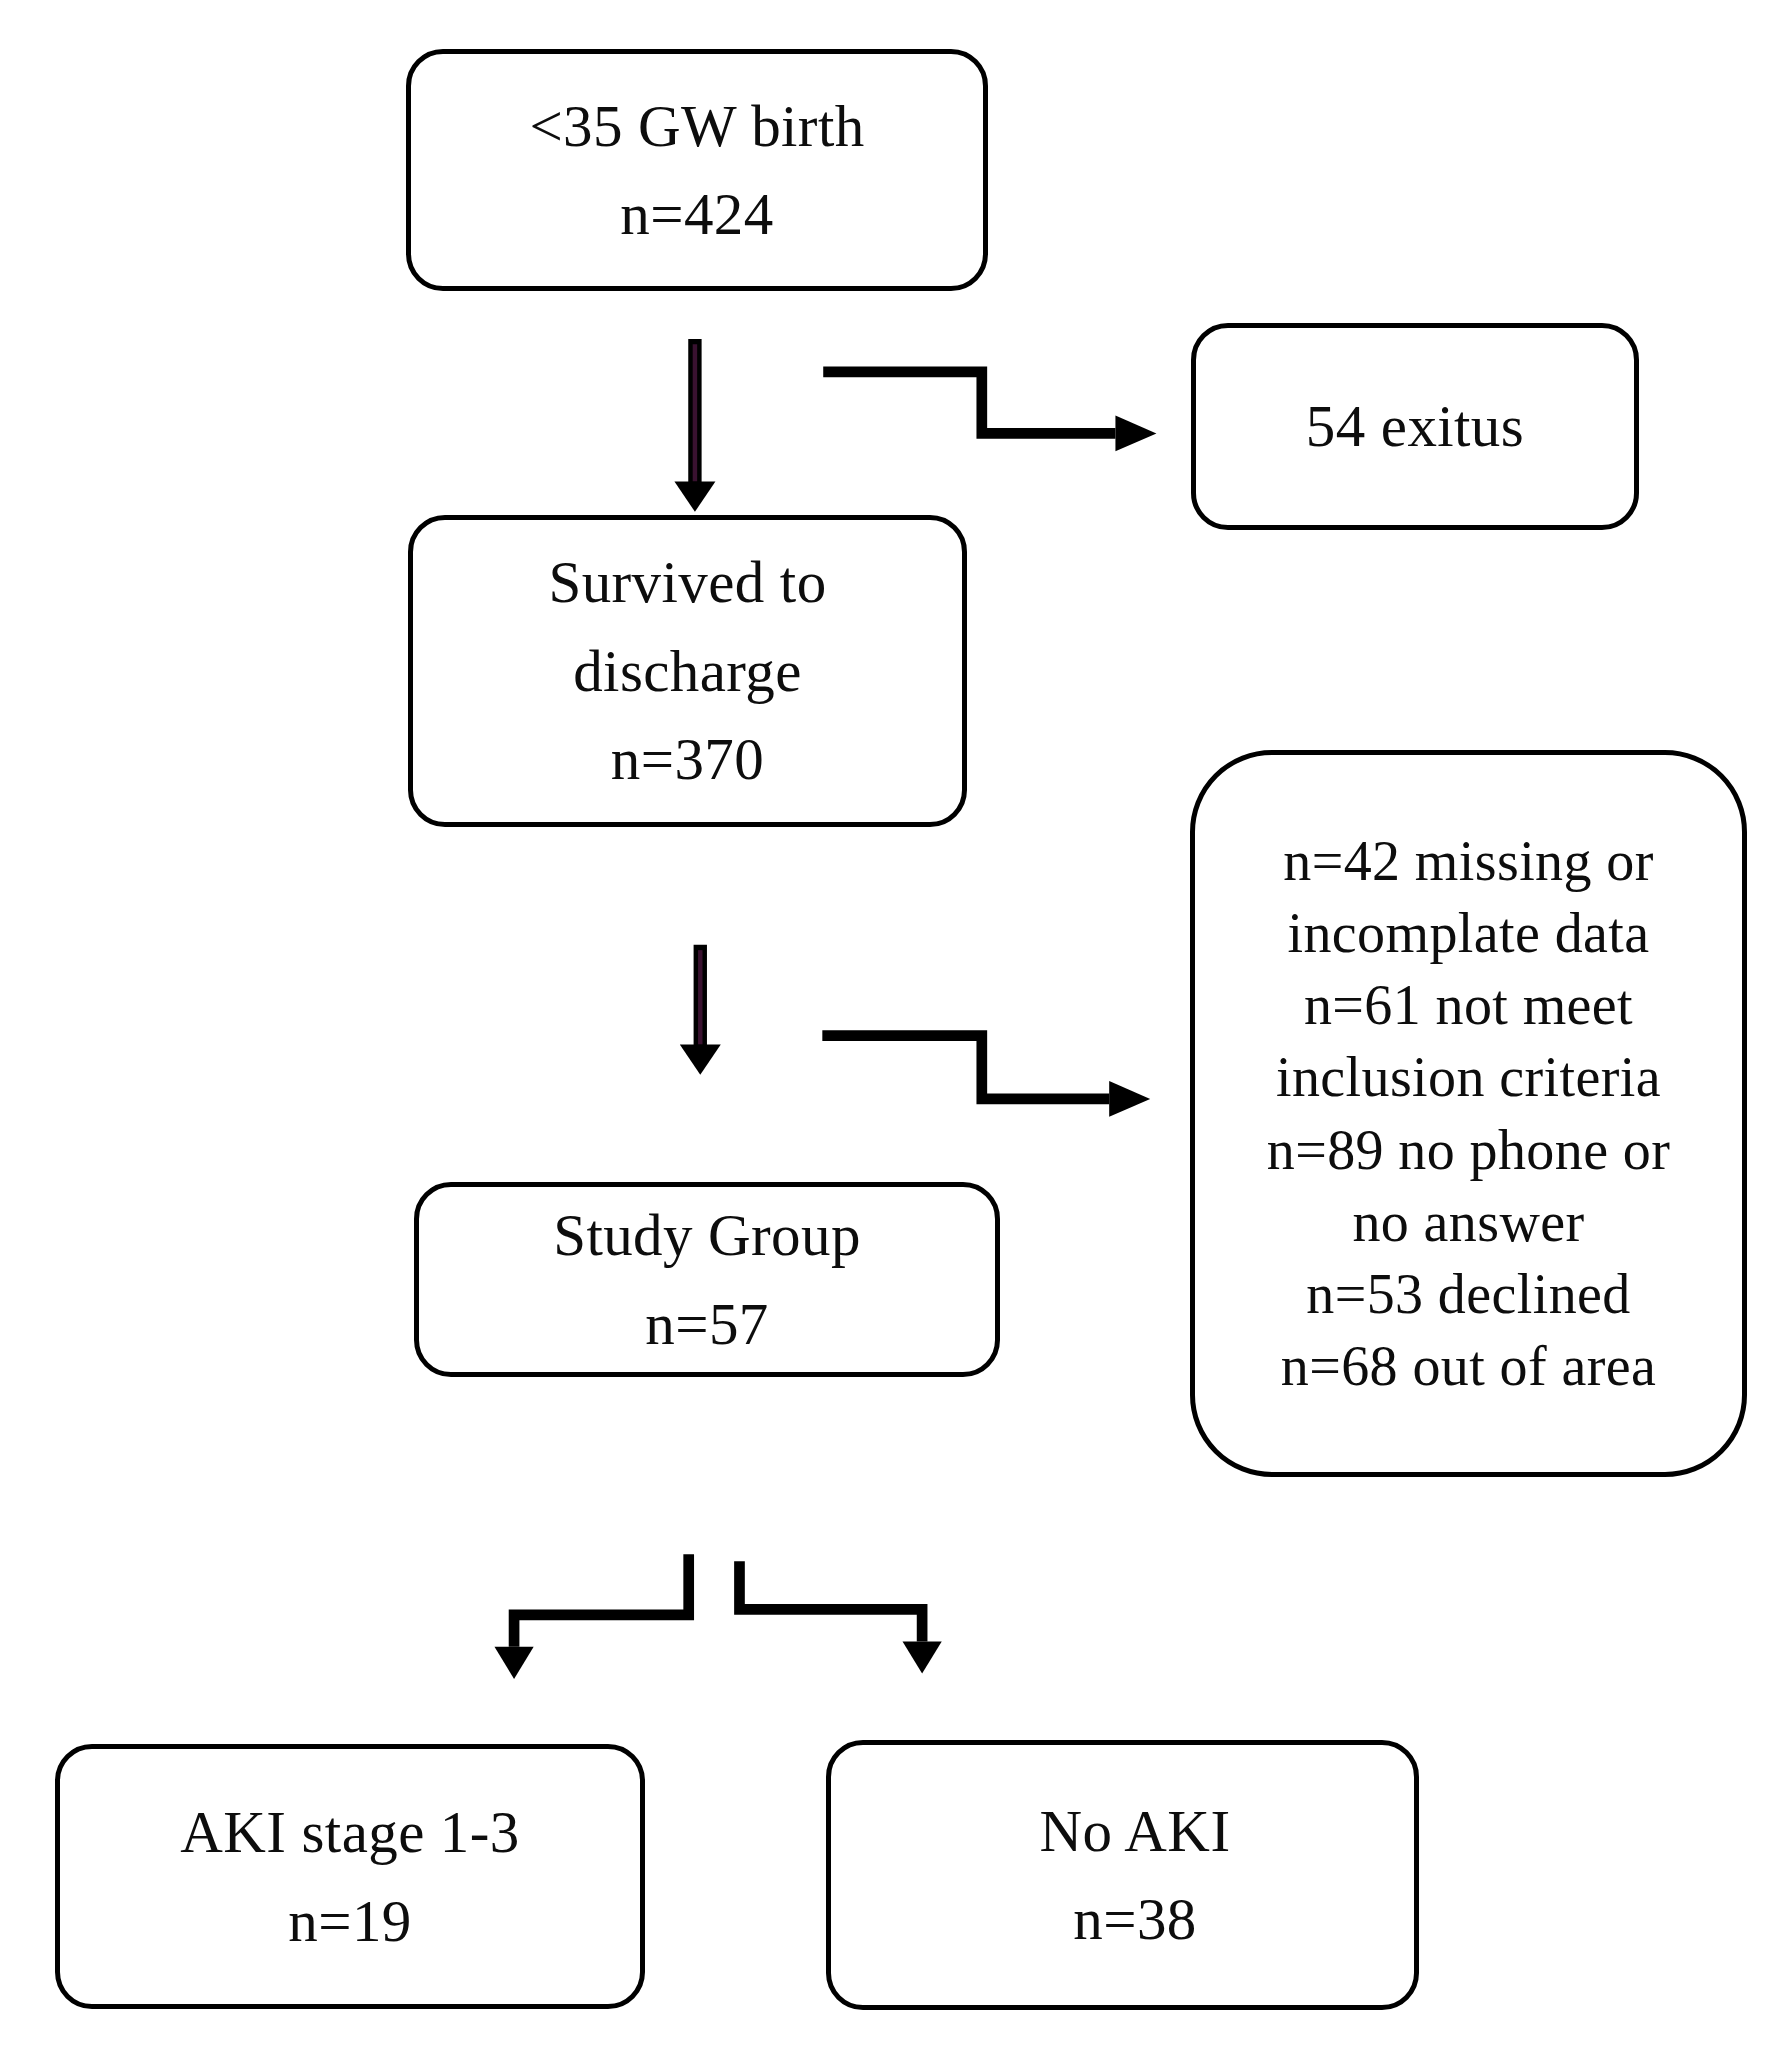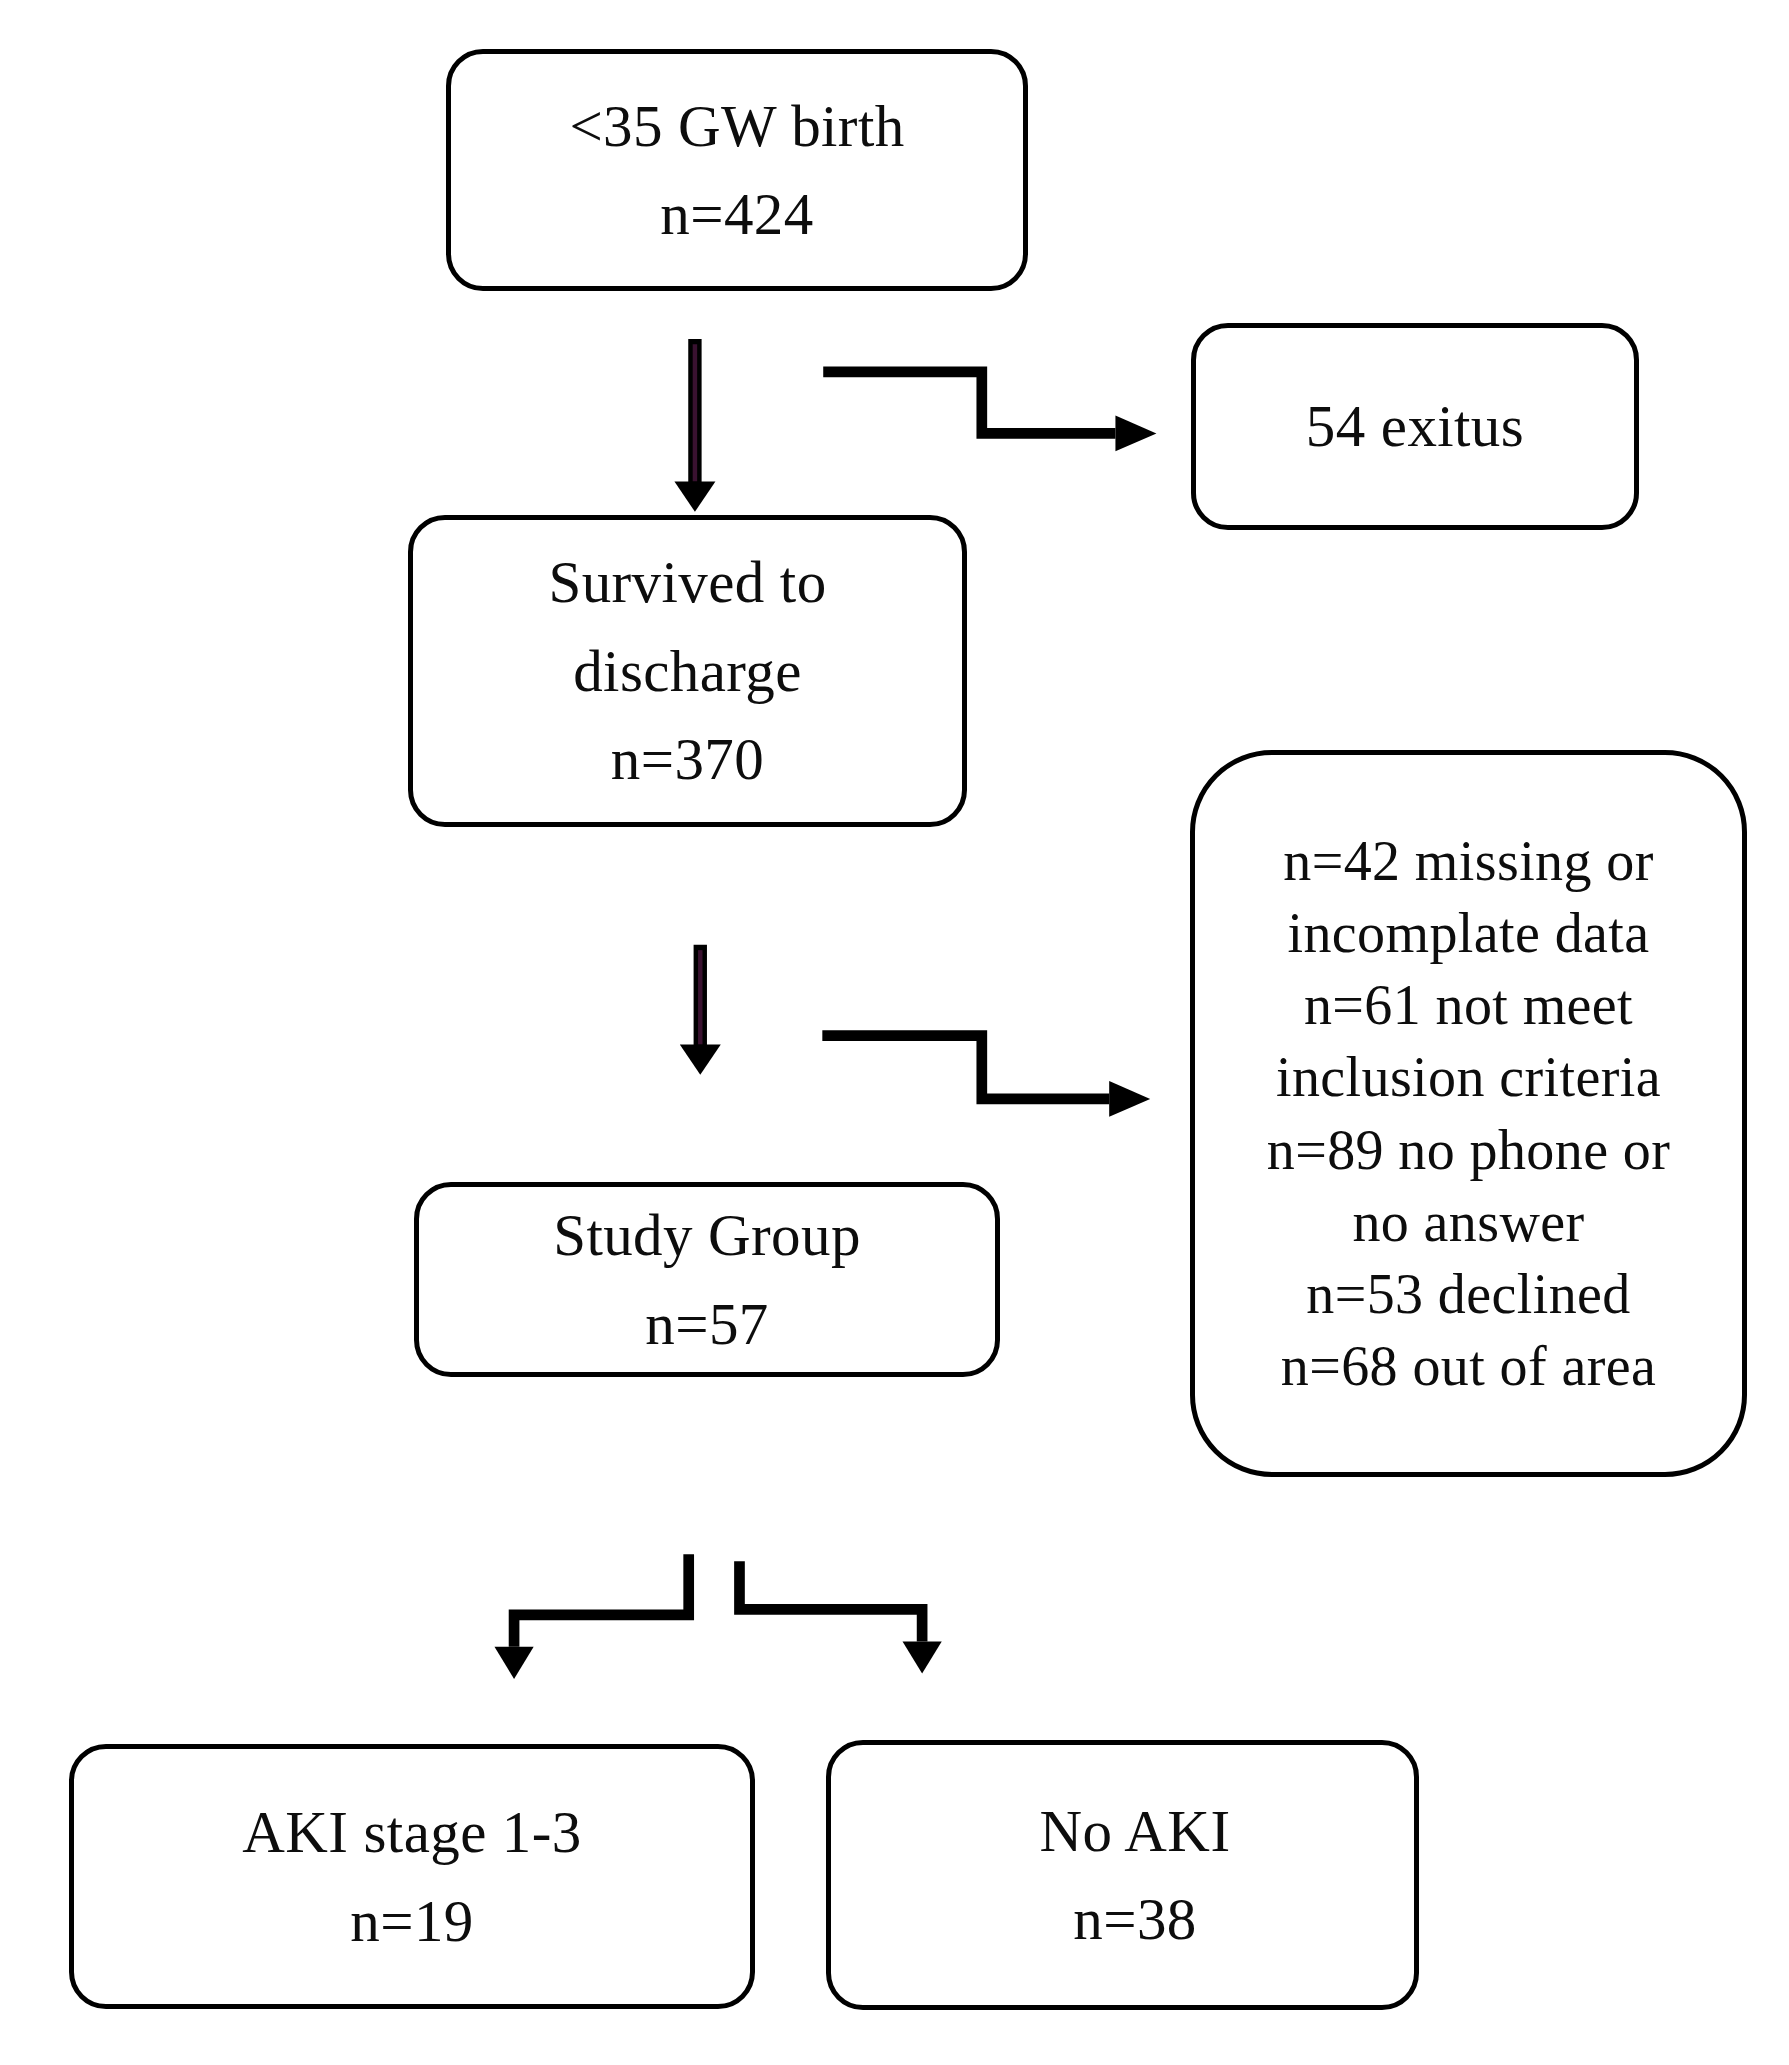--- a/index.html
+++ b/index.html
@@ -82,21 +82,21 @@
       <path d="M 773 1744 V 1812 H 577 V 1848" fill="none" stroke-width="12" stroke="#000000"></path>
       <polygon points="555,1848 599,1848 577,1884" fill="#000000"></polygon>
     </g>
 
     <g>
       <path d="M 830 1752 V 1806 H 1035 V 1842" fill="none" stroke-width="12" stroke="#000000"></path>
       <polygon points="1013,1842 1057,1842 1035,1878" fill="#000000"></polygon>
     </g>
   </svg>
 
-  <div class="node" style="left:406px; top:49px; width:582px; height:242px;margin-left:40px;">
+  <div class="node" style="left:406px; top:49px; width:582px; height:242px;">
     <span class="line">&lt;35 GW birth</span>
     <span class="line">n=424</span>
   </div>
 
   <div class="node" style="left:1191px; top:323px; width:448px; height:207px;justify-content:center;">
     <span class="line">54 exitus</span>
   </div>
 
   <div class="node" style="left:408px; top:515px; width:559px; height:312px;">
     <span class="line">Survived to</span>
@@ -113,21 +113,21 @@
     <span class="line">no answer</span>
     <span class="line">n=53 declined</span>
     <span class="line">n=68 out of area</span>
   </div>
 
   <div class="node" style="left:414px; top:1182px; width:586px; height:195px;">
     <span class="line">Study Group</span>
     <span class="line">n=57</span>
   </div>
 
-  <div class="node" style="left:55px; top:1744px; width:686px; height:265px;margin-left:14px;">
+  <div class="node" style="left:55px; top:1744px; width:590px; height:265px;">
     <span class="line">AKI stage 1-3</span>
     <span class="line">n=19</span>
   </div>
 
   <div class="node" style="left:826px; top:1740px; width:593px; height:270px;padding-left:25px;">
     <span class="line">No AKI</span>
     <span class="line">n=38</span>
   </div>
 
 </div>

